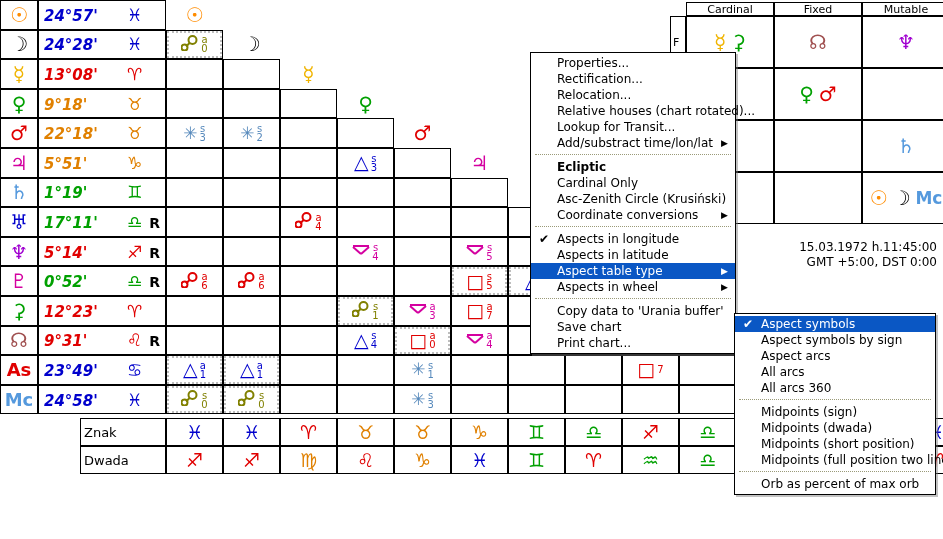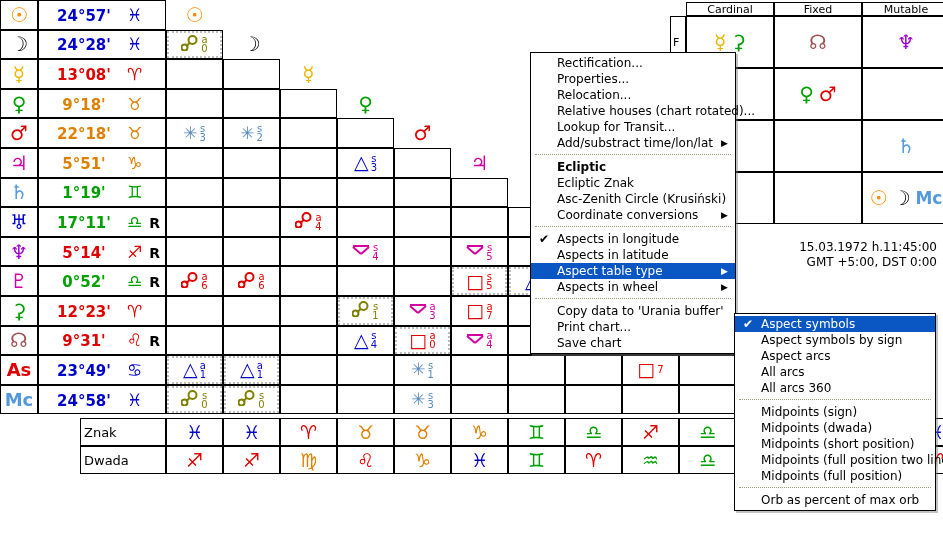--- a/index.html
+++ b/index.html
@@ -6,21 +6,21 @@
   body{width:943px;height:539px;position:relative;overflow:hidden;
        font-family:"DejaVu Sans","Liberation Sans",sans-serif;font-size:11px;color:#000;}
   
   .cell{position:absolute;box-sizing:border-box;border:1px solid #000;background:#fff;}
   .planet-sym{position:absolute;box-sizing:border-box;display:flex;align-items:center;justify-content:center;
               font-family:"DejaVu Sans",sans-serif;font-size:20px;line-height:1;}
   .pos-text{position:absolute;box-sizing:border-box;display:flex;align-items:center;
             font-family:"DejaVu Sans","Liberation Sans",sans-serif;font-weight:bold;font-size:15px;
             white-space:nowrap;}
   .pos-inner{display:flex;align-items:baseline;gap:3px;width:100%;}
-  .deg{flex:1;text-align:center;}
+  .deg{flex:1;text-align:left;font-style:italic;}
   .sgn{font-size:17px;}
   .retro{color:#000;font-weight:bold;font-size:14px;margin-left:4px;}
   
   .asp{position:absolute;box-sizing:border-box;display:flex;align-items:center;justify-content:center;gap:2px;}
   .asp.sel{background:#fff;outline:2px dotted #bdbdbd;outline-offset:-2px;}
   .asp .glyph{font-size:19px;line-height:1;}
   .asp .orb{display:flex;flex-direction:column;align-items:center;font-size:10px;line-height:9px;
             font-family:"DejaVu Sans",sans-serif;}
   
   .lbl{position:absolute;box-sizing:border-box;display:flex;align-items:center;padding-left:4px;
@@ -613,52 +613,51 @@
     </div>
   </div>
 
 <div class="datetxt" style="right:6px;top:240px;">
   <div>15.03.1972 h.11:45:00</div>
   <div>GMT +5:00, DST 0:00</div>
 </div>
 
 <div class="menu" id="ctx-menu" style="left:530px;top:52px;width:204px;">
   <div class="menu-inner" id="ctx-menu-inner">
+      <div class="mi"><span>Properties...</span></div>
       <div class="mi"><span>Rectification...</span></div>
-      <div class="mi"><span>Properties...</span></div>
       <div class="mi"><span>Relocation...</span></div>
       <div class="mi"><span>Relative houses (chart rotated)...</span></div>
       <div class="mi"><span>Lookup for Transit...</span></div>
       <div class="mi"><span>Add/substract time/lon/lat</span><span class="arrow">▶</span></div>
       <div class="sep"></div>
       <div class="mi bold"><span>Ecliptic</span></div>
-      <div class="mi"><span>Ecliptic Znak</span></div>
+      <div class="mi"><span>Cardinal Only</span></div>
       <div class="mi"><span>Asc-Zenith Circle (Krusiński)</span></div>
       <div class="mi"><span>Coordinate conversions</span><span class="arrow">▶</span></div>
       <div class="sep"></div>
       <div class="mi"><span class="chk">✔</span><span>Aspects in longitude</span></div>
       <div class="mi"><span>Aspects in latitude</span></div>
       <div class="mi hl"><span>Aspect table type</span><span class="arrow">▶</span></div>
       <div class="mi"><span>Aspects in wheel</span><span class="arrow">▶</span></div>
       <div class="sep"></div>
       <div class="mi"><span>Copy data to 'Urania buffer'</span></div>
+      <div class="mi"><span>Save chart</span></div>
       <div class="mi"><span>Print chart...</span></div>
-      <div class="mi"><span>Save chart</span></div>
     </div>
 </div>
 
 <div class="menu" id="sub-menu" style="left:734px;top:313px;width:200px;">
   <div class="menu-inner" id="sub-menu-inner">
       <div class="mi hl"><span class="chk">✔</span><span>Aspect symbols</span></div>
       <div class="mi"><span>Aspect symbols by sign</span></div>
       <div class="mi"><span>Aspect arcs</span></div>
       <div class="mi"><span>All arcs</span></div>
       <div class="mi"><span>All arcs 360</span></div>
       <div class="sep"></div>
       <div class="mi"><span>Midpoints (sign)</span></div>
       <div class="mi"><span>Midpoints (dwada)</span></div>
       <div class="mi"><span>Midpoints (short position)</span></div>
       <div class="mi"><span>Midpoints (full position two lines)</span></div>
-      <div class="mi"><span>Midpoints (full position)</span></div>
       <div class="sep"></div>
       <div class="mi"><span>Orb as percent of max orb</span></div>
     </div>
 </div>
 
 </body></html>

